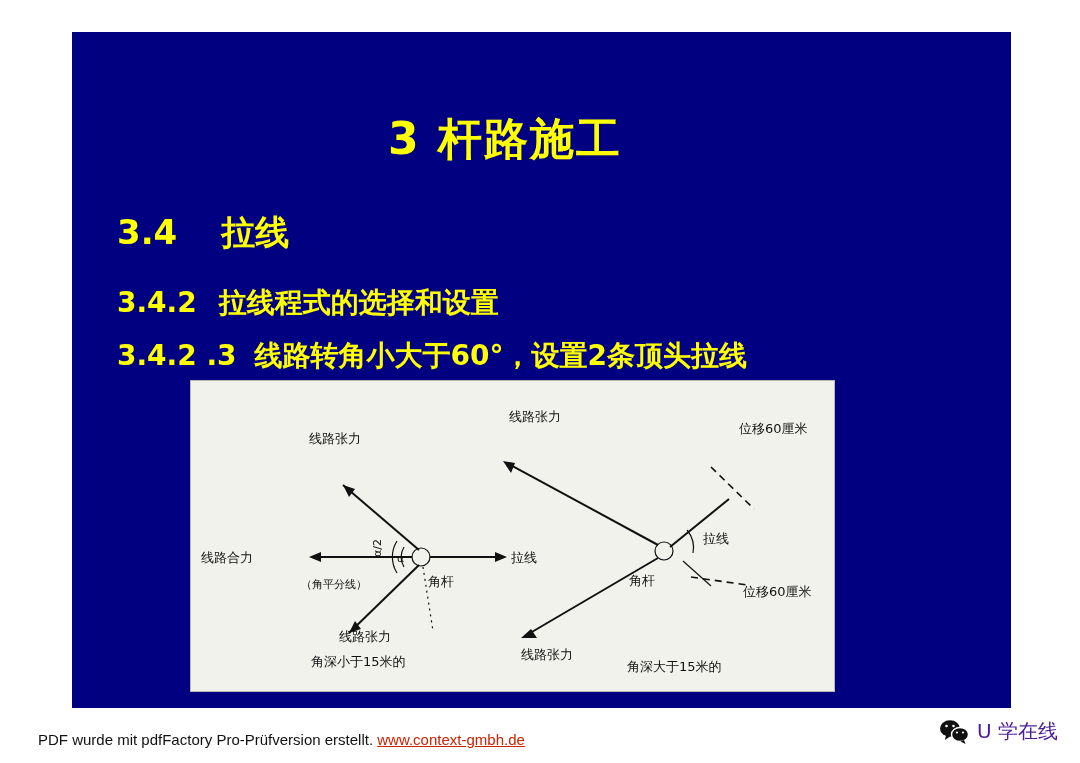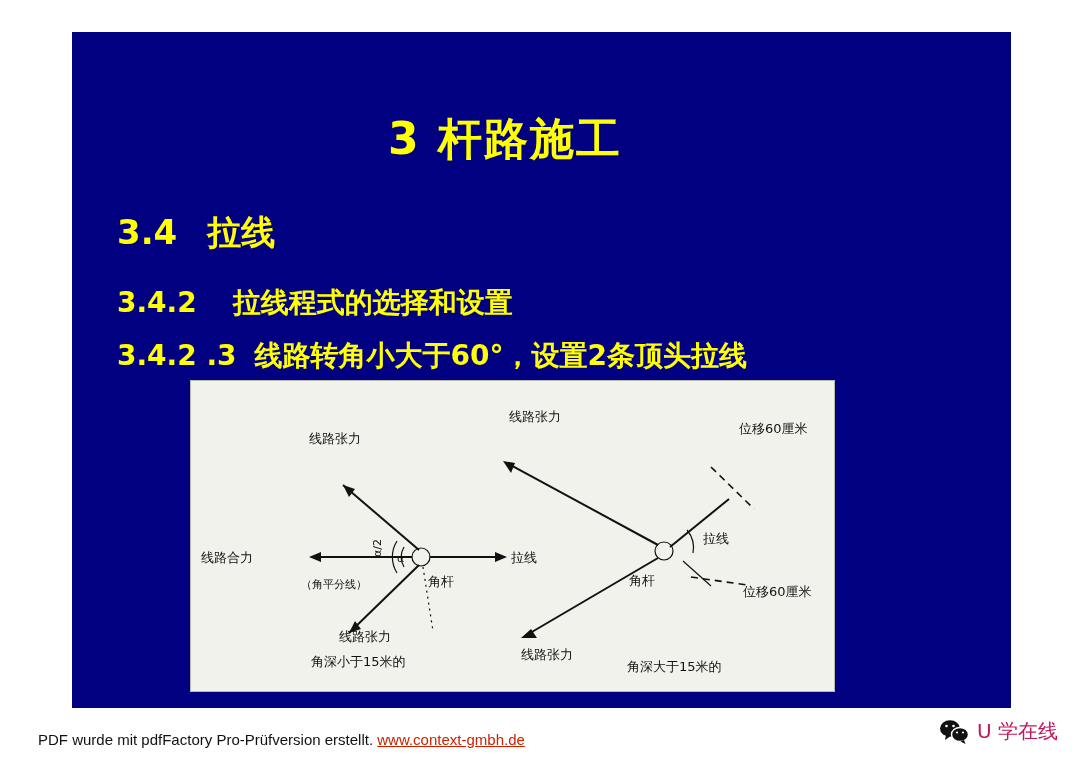--- a/index.html
+++ b/index.html
@@ -42,32 +42,32 @@
 
   #heading-2 {
     position: absolute;
     left: 45px;
     top: 178px;
     color: #ffff00;
     font-size: 34px;
     font-weight: bold;
     font-family: "DejaVu Sans", "Liberation Sans", sans-serif;
   }
-  #heading-2 .num { margin-right: 30px; }
+  #heading-2 .num { margin-right: 44px; }
 
   #heading-3 {
     position: absolute;
     left: 45px;
     top: 252px;
     color: #ffff00;
     font-size: 28px;
     font-weight: bold;
     font-family: "DejaVu Sans", "Liberation Sans", sans-serif;
   }
-  #heading-3 .num { margin-right: 36px; }
+  #heading-3 .num { margin-right: 22px; }
 
   #heading-4 {
     position: absolute;
     left: 45px;
     top: 305px;
     color: #ffff00;
     font-size: 28px;
     font-weight: bold;
     font-family: "DejaVu Sans", "Liberation Sans", sans-serif;
     white-space: nowrap;
@@ -143,21 +143,21 @@
     align-items: center;
     gap: 8px;
   }
   #wechat-icon {
     width: 30px;
     height: 26px;
     position: relative;
   }
   #watermark-text {
     font-size: 20px;
-    color: #be185d;
+    color: #4c1d95;
     font-family: "DejaVu Sans", "Liberation Sans", sans-serif;
     white-space: nowrap;
   }
 </style>
 </head>
 <body>
 
 <div id="slide">
 
   <div id="slide-title">3  杆路施工</div>

